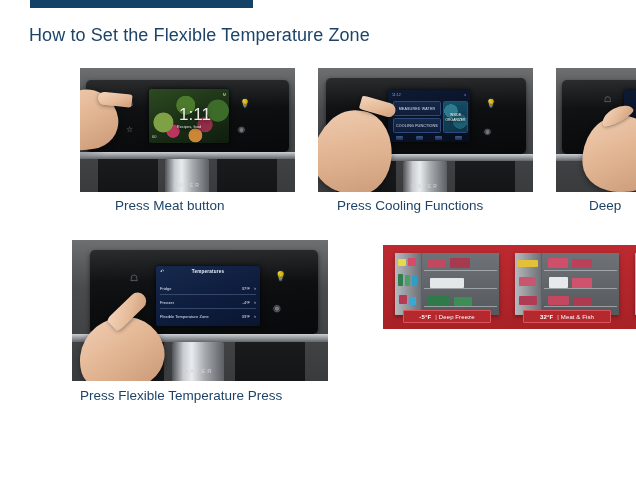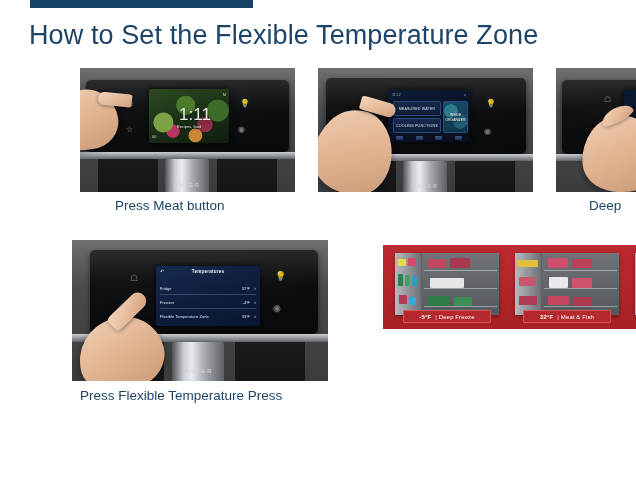--- a/index.html
+++ b/index.html
@@ -27,21 +27,21 @@
     width: 223px;
     height: 8px;
     background: #134266;
   }
 
   
   .page-title {
     position: absolute;
     left: 29px;
     top: 18px;
-    font-size: 27px;
+    font-size: 18px;
     line-height: 34px;
     font-weight: 400;
     color: #1d4468;
     letter-spacing: 0.1px;
     white-space: nowrap;
   }
 
   
   .step {
     position: absolute;
@@ -436,20 +436,21 @@
       <div class="chrome-bar" style="top:86px; height:7px;"></div>
       <div class="dispenser-well" style="left:18px; top:93px; width:60px; height:31px;"></div>
       <div class="dispenser-well" style="left:137px; top:93px; width:60px; height:31px;"></div>
       <div class="water-tower" style="left:85px; top:93px; width:44px; height:31px;">
         <div class="water-label" style="bottom:3px;">WATER</div>
       </div>
 
       <div class="hand" style="left:-4px; top:42px; width:78px; height:84px; transform:rotate(10deg);"></div>
       <div class="finger" style="left:42px; top:32px; width:36px; height:14px; transform:rotate(16deg); border-radius:40% 22px 22px 40%;"></div>
     </div>
+    <div class="caption" style="left:19px; top:130px;">Press Cooling Functions</div>
   </div>
 
   <div class="step" style="left:556px; top:68px;">
     <div class="photo" style="width:215px;height:124px;">
       <div class="fridge-bg"></div>
       <div class="panel" style="left:6px; top:12px; width:203px; height:74px;">
         <div class="panel-gloss"></div>
         <div class="touch-ico" style="left:42px; top:16px;">☖</div>
         <div class="touch-ico" style="left:42px; top:44px;">☆</div>
         <div class="lcd" style="left:62px; top:10px; width:82px; height:54px;">

